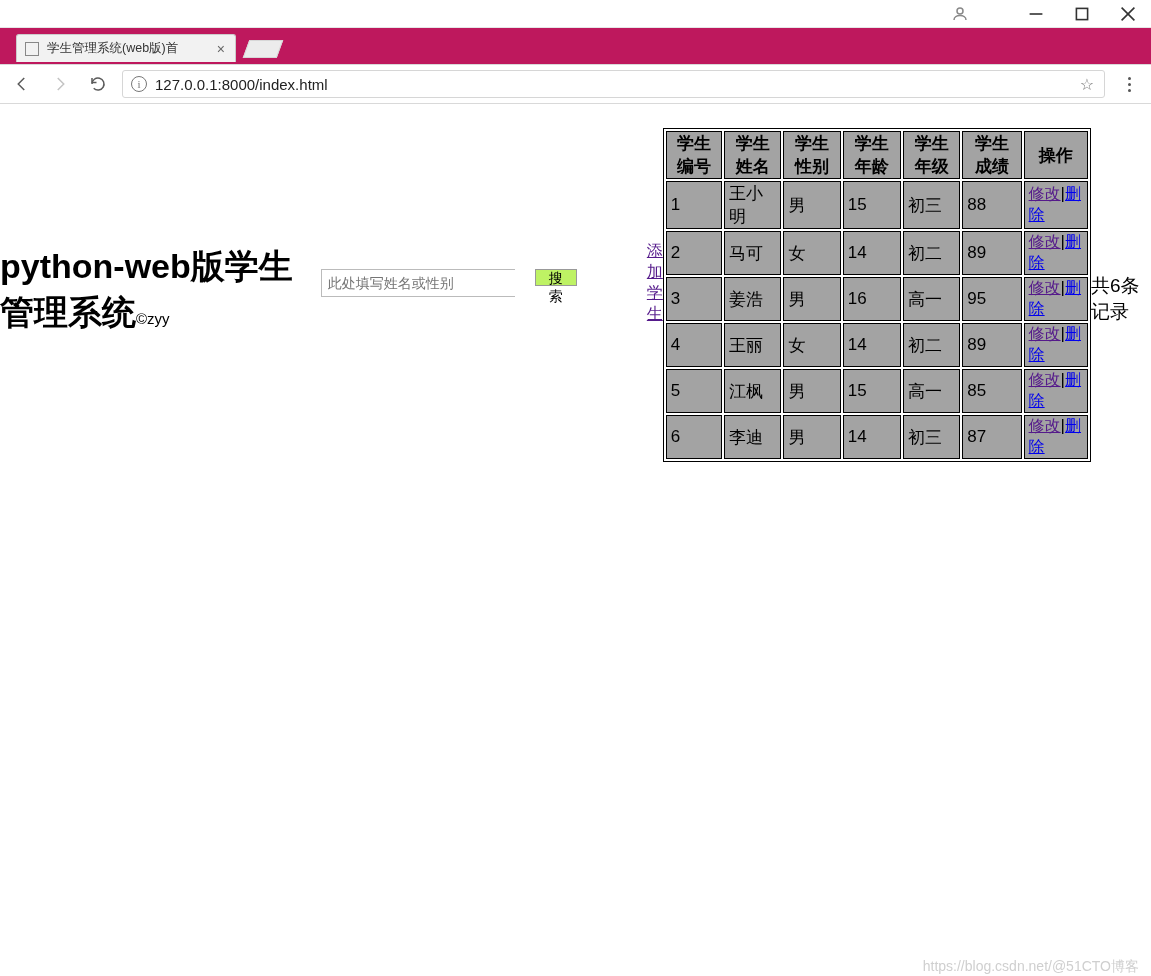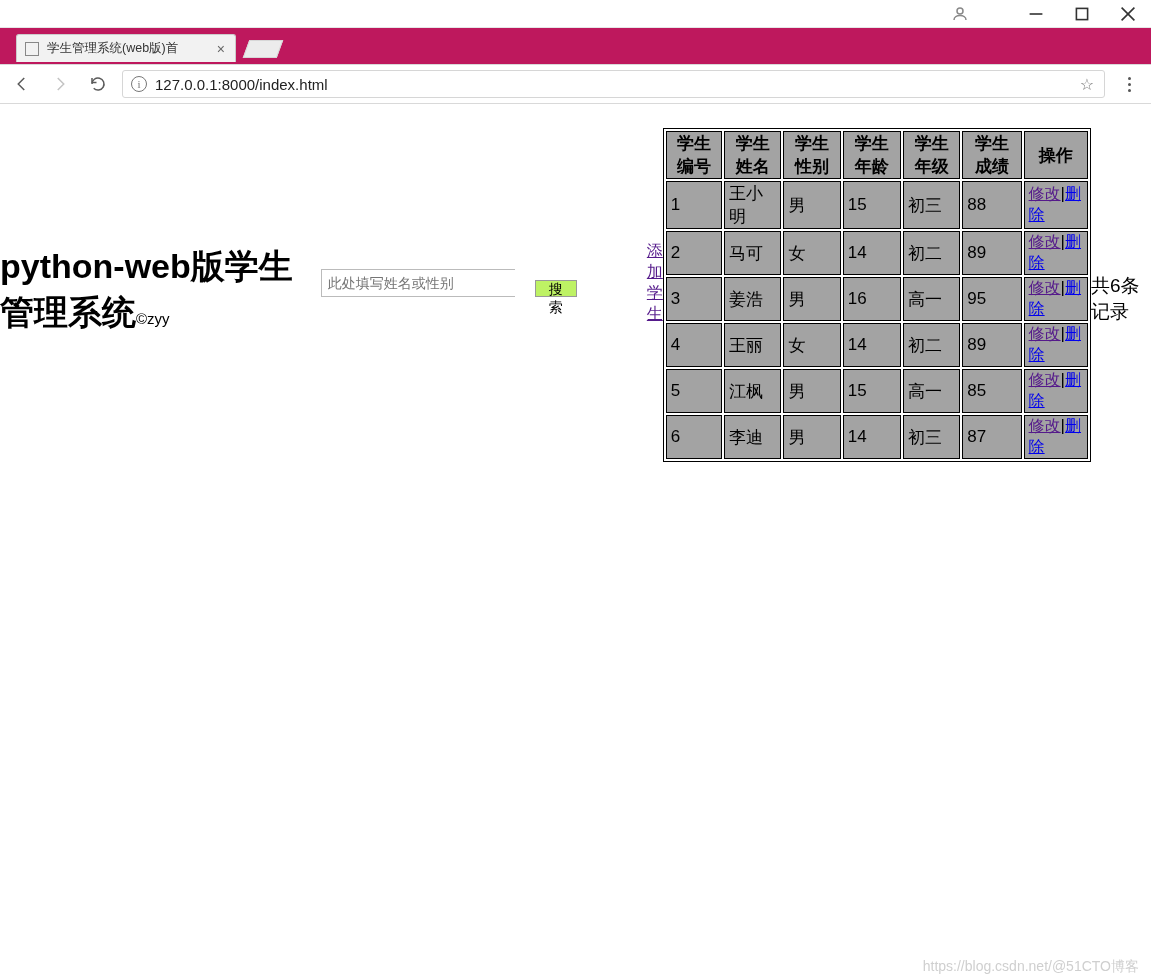--- a/index.html
+++ b/index.html
@@ -154,21 +154,21 @@
     margin:10px 0 20px 0;
     font-family: Arial, "Microsoft YaHei", sans-serif;
   }
   .page-title .small { font-size:15px; font-weight:normal; }
   .controls {
     display:flex;
     align-items:center;
     gap:70px;
     margin-bottom:24px;
   }
-  .search-group { display:flex; align-items:flex-end;gap:20px; }
+  .search-group { display:flex; align-items:flex-start;gap:20px; }
   .search-input {
     width:200px;
     height:28px;
     border:1px solid #bbb;
     border-right:none;
     padding:0 6px;
     font-size:14px;
     color:#999;
     font-family:"Microsoft YaHei", Arial, sans-serif;
   }

